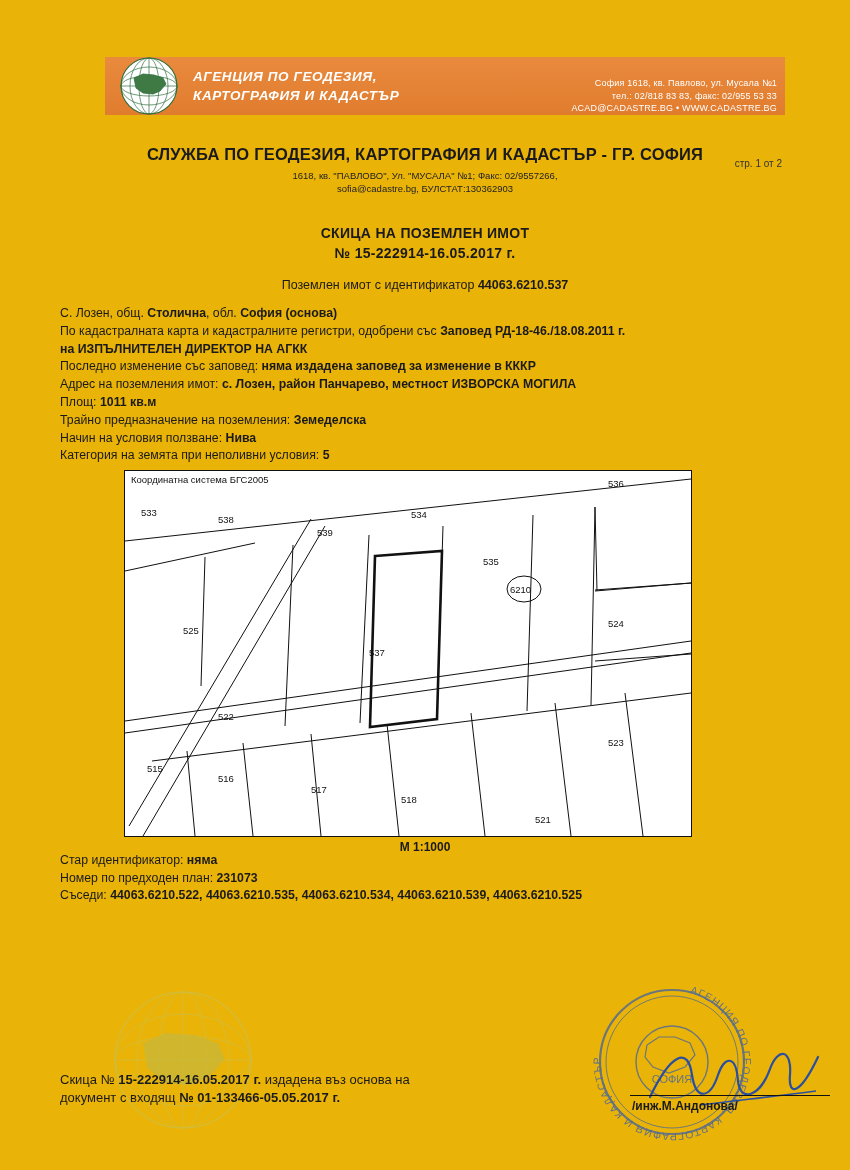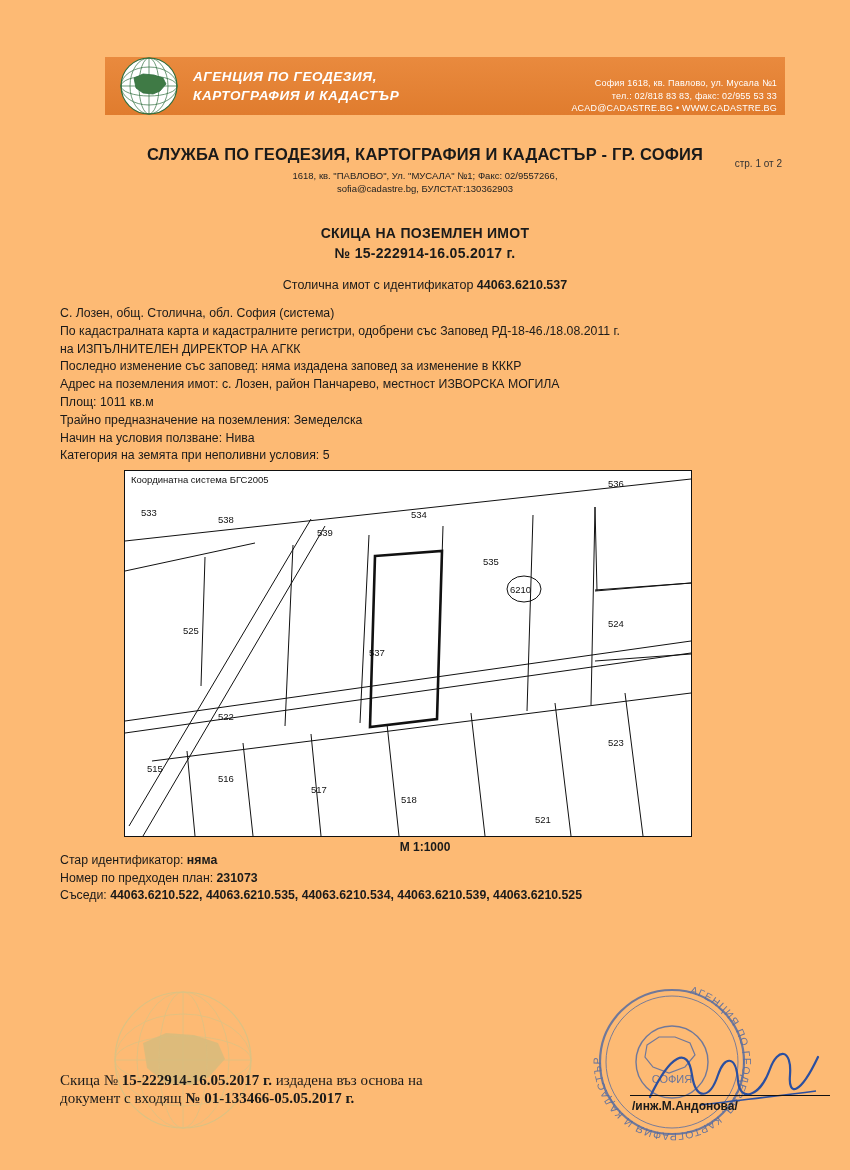--- a/index.html
+++ b/index.html
@@ -14,21 +14,21 @@
     font-family: "Liberation Sans", sans-serif;
     color: #1a1a1a;
     overflow: hidden;
   }
 
   .page {
     position: absolute;
     left: 0; top: 0;
     width: 850px;
     height: 1170px;
-    background: #fdba74;
+    background: #eab308;
   }
 
   
   .header-band {
     position: absolute;
     left: 105px;
     top: 57px;
     width: 680px;
     height: 58px;
     background: #e8833a;
@@ -122,21 +122,21 @@
   
   .details {
     position: absolute;
     left: 60px;
     top: 305px;
     width: 720px;
     font-size: 12.3px;
     line-height: 17.8px;
   }
   .details .row { white-space: nowrap; }
-  .details b { font-weight: normal; }
+  .details b { font-weight: bold; }
 
   
   .map-wrap {
     position: absolute;
     left: 124px;
     top: 470px;
     width: 566px;
     height: 365px;
     border: 1.2px solid #111;
     overflow: hidden;
@@ -174,23 +174,22 @@
     font-size: 12.3px;
     line-height: 17.5px;
   }
   .footer-info b { font-weight: bold; text-align: right; }
 
   .issue-note {
     position: absolute;
     left: 60px;
     top: 1071px;
     width: 460px;
-    font-size: 15px;
+    font-size: 13px;
     line-height: 18px;
-    font-family: Liberation Serif, serif;
   }
   .issue-note b { font-weight: bold; }
 
   .signature-line {
     position: absolute;
     left: 630px;
     top: 1095px;
     width: 200px;
     border-top: 1px solid #111;
   }
@@ -266,29 +265,29 @@
     <span>1618, кв. "ПАВЛОВО", Ул. "МУСАЛА" №1; Факс: 02/9557266,</span>
     <span>sofia@cadastre.bg, БУЛСТАТ:130362903</span>
   </div>
 
   <div class="doc-title">
     <span>СКИЦА НА ПОЗЕМЛЕН ИМОТ</span>
     <span>№ 15-222914-16.05.2017 г.</span>
   </div>
 
   <div class="identifier-line">
-    <span>Столична имот с  идентификатор</span>
+    <span>Поземлен имот с  идентификатор</span>
     <b>44063.6210.537</b>
   </div>
 
   <div class="details">
     <div class="row">
       <span>С. Лозен, общ.</span>
       <b>Столична</b><span>, обл.</span>
-      <b>София (система)</b>
+      <b>София (основа)</b>
     </div>
     <div class="row">
       <span>По кадастралната карта и кадастралните регистри, одобрени със</span>
       <b>Заповед РД-18-46./18.08.2011 г.</b>
     </div>
     <div class="row">
       <b>на ИЗПЪЛНИТЕЛЕН ДИРЕКТОР НА АГКК</b>
     </div>
     <div class="row">
       <span>Последно изменение със заповед:</span>

